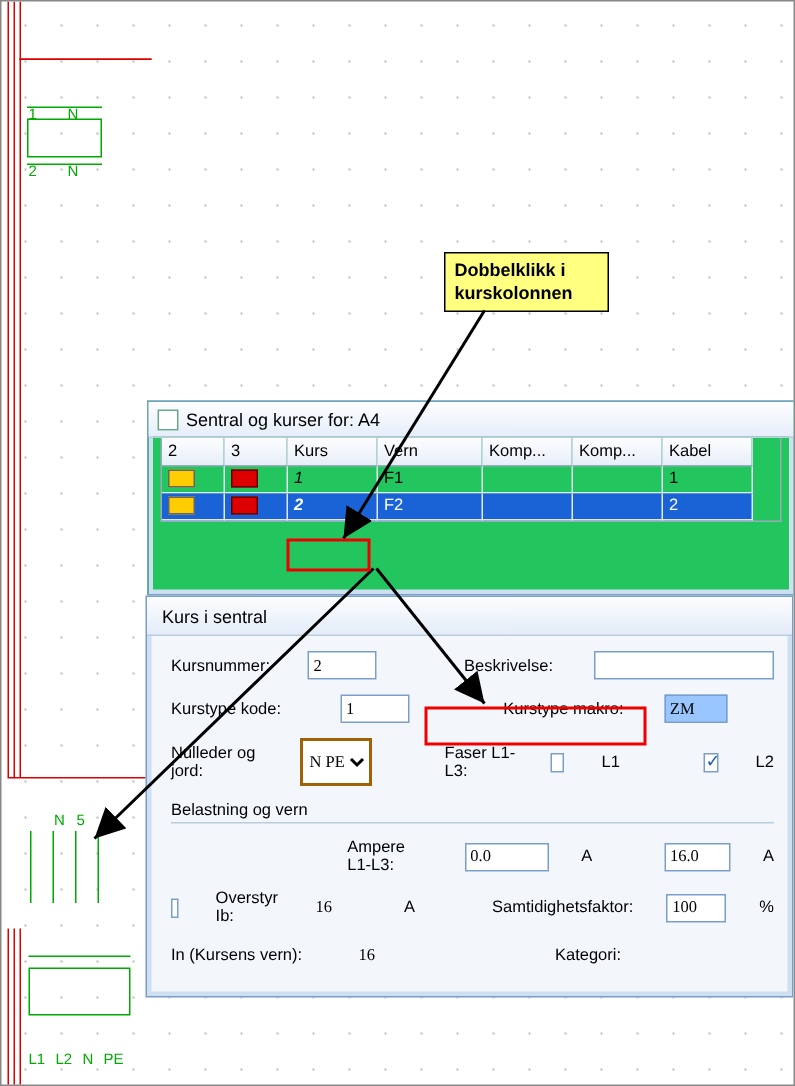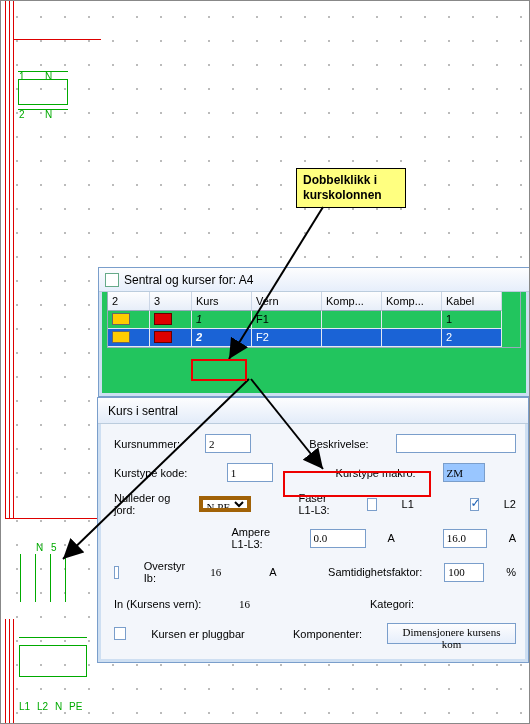--- a/index.html
+++ b/index.html
@@ -161,23 +161,23 @@
   .chk.on::after{content:"✓";position:absolute;left:0;top:-3px;font-size:12px;color:#1a5fb4;}
   .btn {
     font:11px Tahoma;
     border:1px solid #7a9ecb;
     background:linear-gradient(#fdfdfe,#e6eefb);
     padding:2px 8px;
     height:21px;
   }
   select.combo {
     font:11px Tahoma;
-    border:4px solid #a16207;
+    border:2px solid #a16207;
     background:#fff;
-    height:16px;
+    height:32px;
   }
 
   .red-box {
     position: absolute;
     border: 2.5px solid #e00;
     z-index: 60;
     pointer-events: none;
   }
 
   svg.arrows {
@@ -292,20 +292,21 @@
       </select>
       <span style="width:6px"></span>
       <label class="lab2" style="width:72px">Faser L1-L3:</label>
       <span class="chk"></span>
       <span>L1</span>
       <span style="width:18px"></span>
       <span class="chk on"></span>
       <span>L2</span>
     </div>
 
+    <div class="group-hdr">Belastning og vern</div>
 
     <div class="frow">
       <span style="width:150px"></span>
       <label style="width:88px">Ampere L1-L3:</label>
       <input class="txt" style="width: 56px;" value="0.0">
       <span>A</span>
       <span style="width:6px"></span>
       <input class="txt" style="width: 44px;" value="16.0">
       <span>A</span>
     </div>
@@ -321,26 +322,20 @@
       <span>%</span>
     </div>
 
     <div class="frow">
       <label style="width:100px">In (Kursens vern):</label>
       <input class="txt" style="width: 40px; border: none; background: transparent;" readonly="" value="16">
       <span style="width:50px"></span>
       <label style="width:60px">Kategori:</label>
     </div>
 
-    <div class="frow">
-      <span class="chk"></span>
-      <label style="width:130px">Kursen er pluggbar</label>
-      <label style="width:78px">Komponenter:</label>
-      <button class="btn">Dimensjonere kursens kom</button>
-    </div>
   </div>
 </div>
 
 <div class="red-box" style="left:282px;top:470px;width:148px;height:26px;"></div>
 
 <svg class="arrows">
   <defs>
     <marker id="ah" markerWidth="12" markerHeight="12" refX="10" refY="5" orient="auto">
       <path d="M0,0 L10,5 L0,10 Z" fill="#000"></path>
     </marker>

